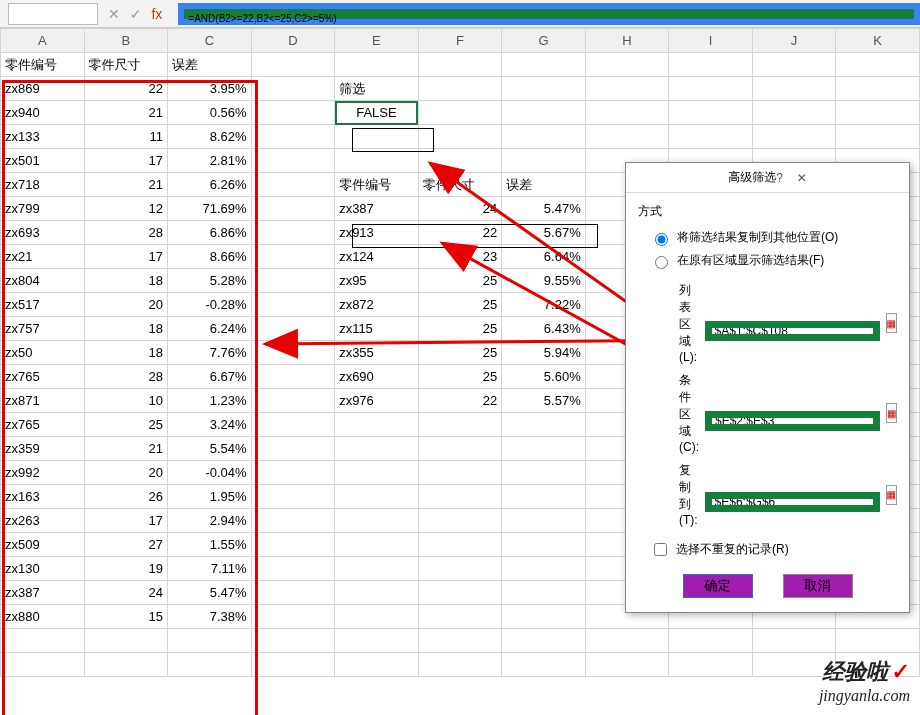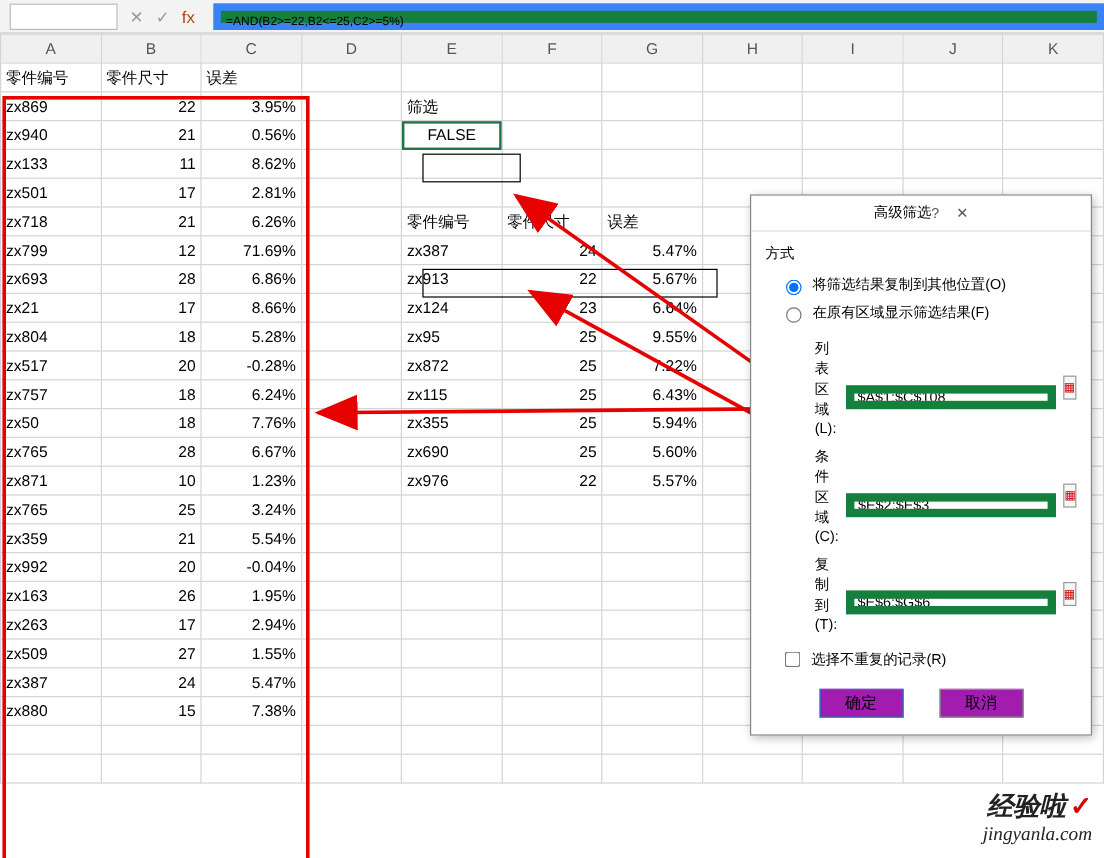--- a/index.html
+++ b/index.html
@@ -502,20 +502,33 @@
           <td></td>
           <td></td>
           <td></td>
           <td></td>
           <td></td>
           <td></td>
           <td></td>
           <td></td>
         </tr>
         <tr>
+          <td>zx130</td>
+          <td class="num">19</td>
+          <td class="num">7.11%</td>
+          <td></td>
+          <td></td>
+          <td></td>
+          <td></td>
+          <td></td>
+          <td></td>
+          <td></td>
+          <td></td>
+        </tr>
+        <tr>
           <td>zx387</td>
           <td class="num">24</td>
           <td class="num">5.47%</td>
           <td></td>
           <td></td>
           <td></td>
           <td></td>
           <td></td>
           <td></td>
           <td></td>

